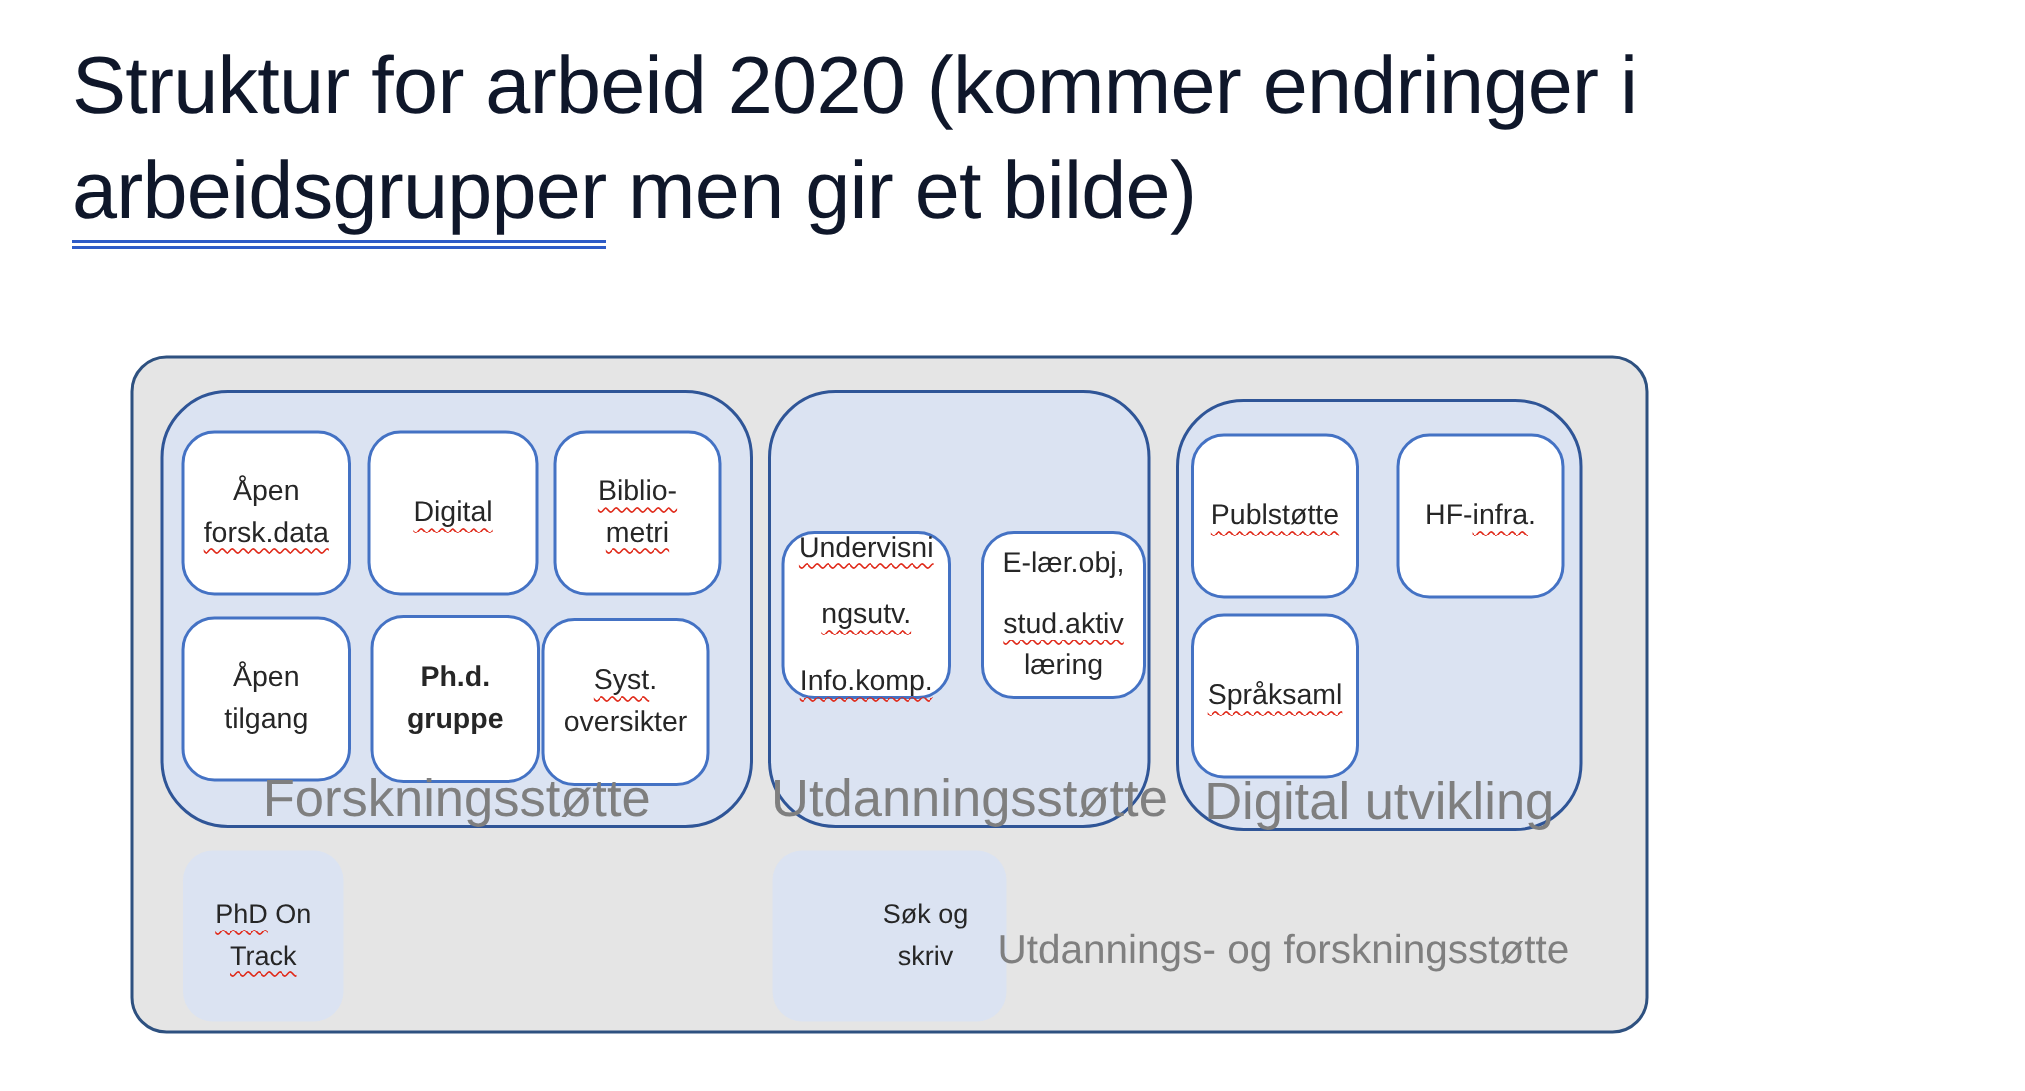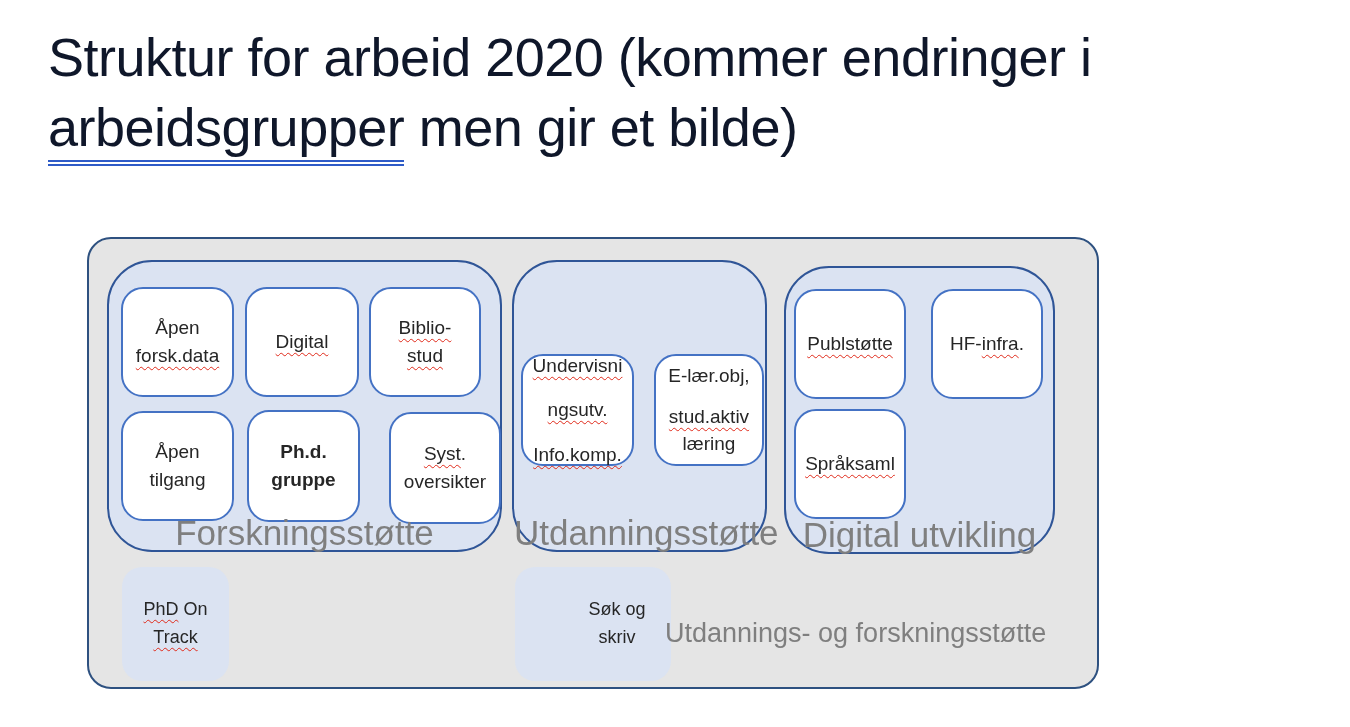--- a/index.html
+++ b/index.html
@@ -77,21 +77,21 @@
     text-decoration-thickness: 1px;
     text-underline-offset: 4px;
   }
 
   
   .c-f1 { left: 12px;  top: 25px;  width: 113px; height: 110px; }
   .c-f2 { left: 136px; top: 25px;  width: 114px; height: 110px; }
   .c-f3 { left: 260px; top: 25px;  width: 112px; height: 110px; }
   .c-f4 { left: 12px;  top: 149px; width: 113px; height: 110px; }
   .c-f5 { left: 138px; top: 148px; width: 113px; height: 112px; font-weight: bold; }
-  .c-f6 { left: 280px; top: 150px; width: 112px; height: 112px; justify-content: center; }
+  .c-f6 { left: 252px; top: 150px; width: 112px; height: 112px; justify-content: center; }
 
   
   .c-u1 { left: 7px;   top: 92px; width: 113px; height: 112px; }
   .c-u2 { left: 140px; top: 92px; width: 110px; height: 112px; }
 
   
   .c-d1 { left: 8px;   top: 21px;  width: 112px; height: 110px; }
   .c-d2 { left: 145px; top: 21px;  width: 112px; height: 110px; }
   .c-d3 { left: 8px;   top: 141px; width: 112px; height: 110px; }
 
@@ -134,21 +134,21 @@
         </div>
       </div>
       <div class="card c-f2">
         <div class="inner">
           <span class="line sq">Digital</span>
         </div>
       </div>
       <div class="card c-f3">
         <div class="inner">
           <span class="line sq">Biblio-</span>
-          <span class="line sq">stud</span>
+          <span class="line sq">metri</span>
         </div>
       </div>
       <div class="card c-f4">
         <div class="inner">
           <span class="line">Åpen</span>
           <span class="line">tilgang</span>
         </div>
       </div>
       <div class="card c-f5">
         <div class="inner">

